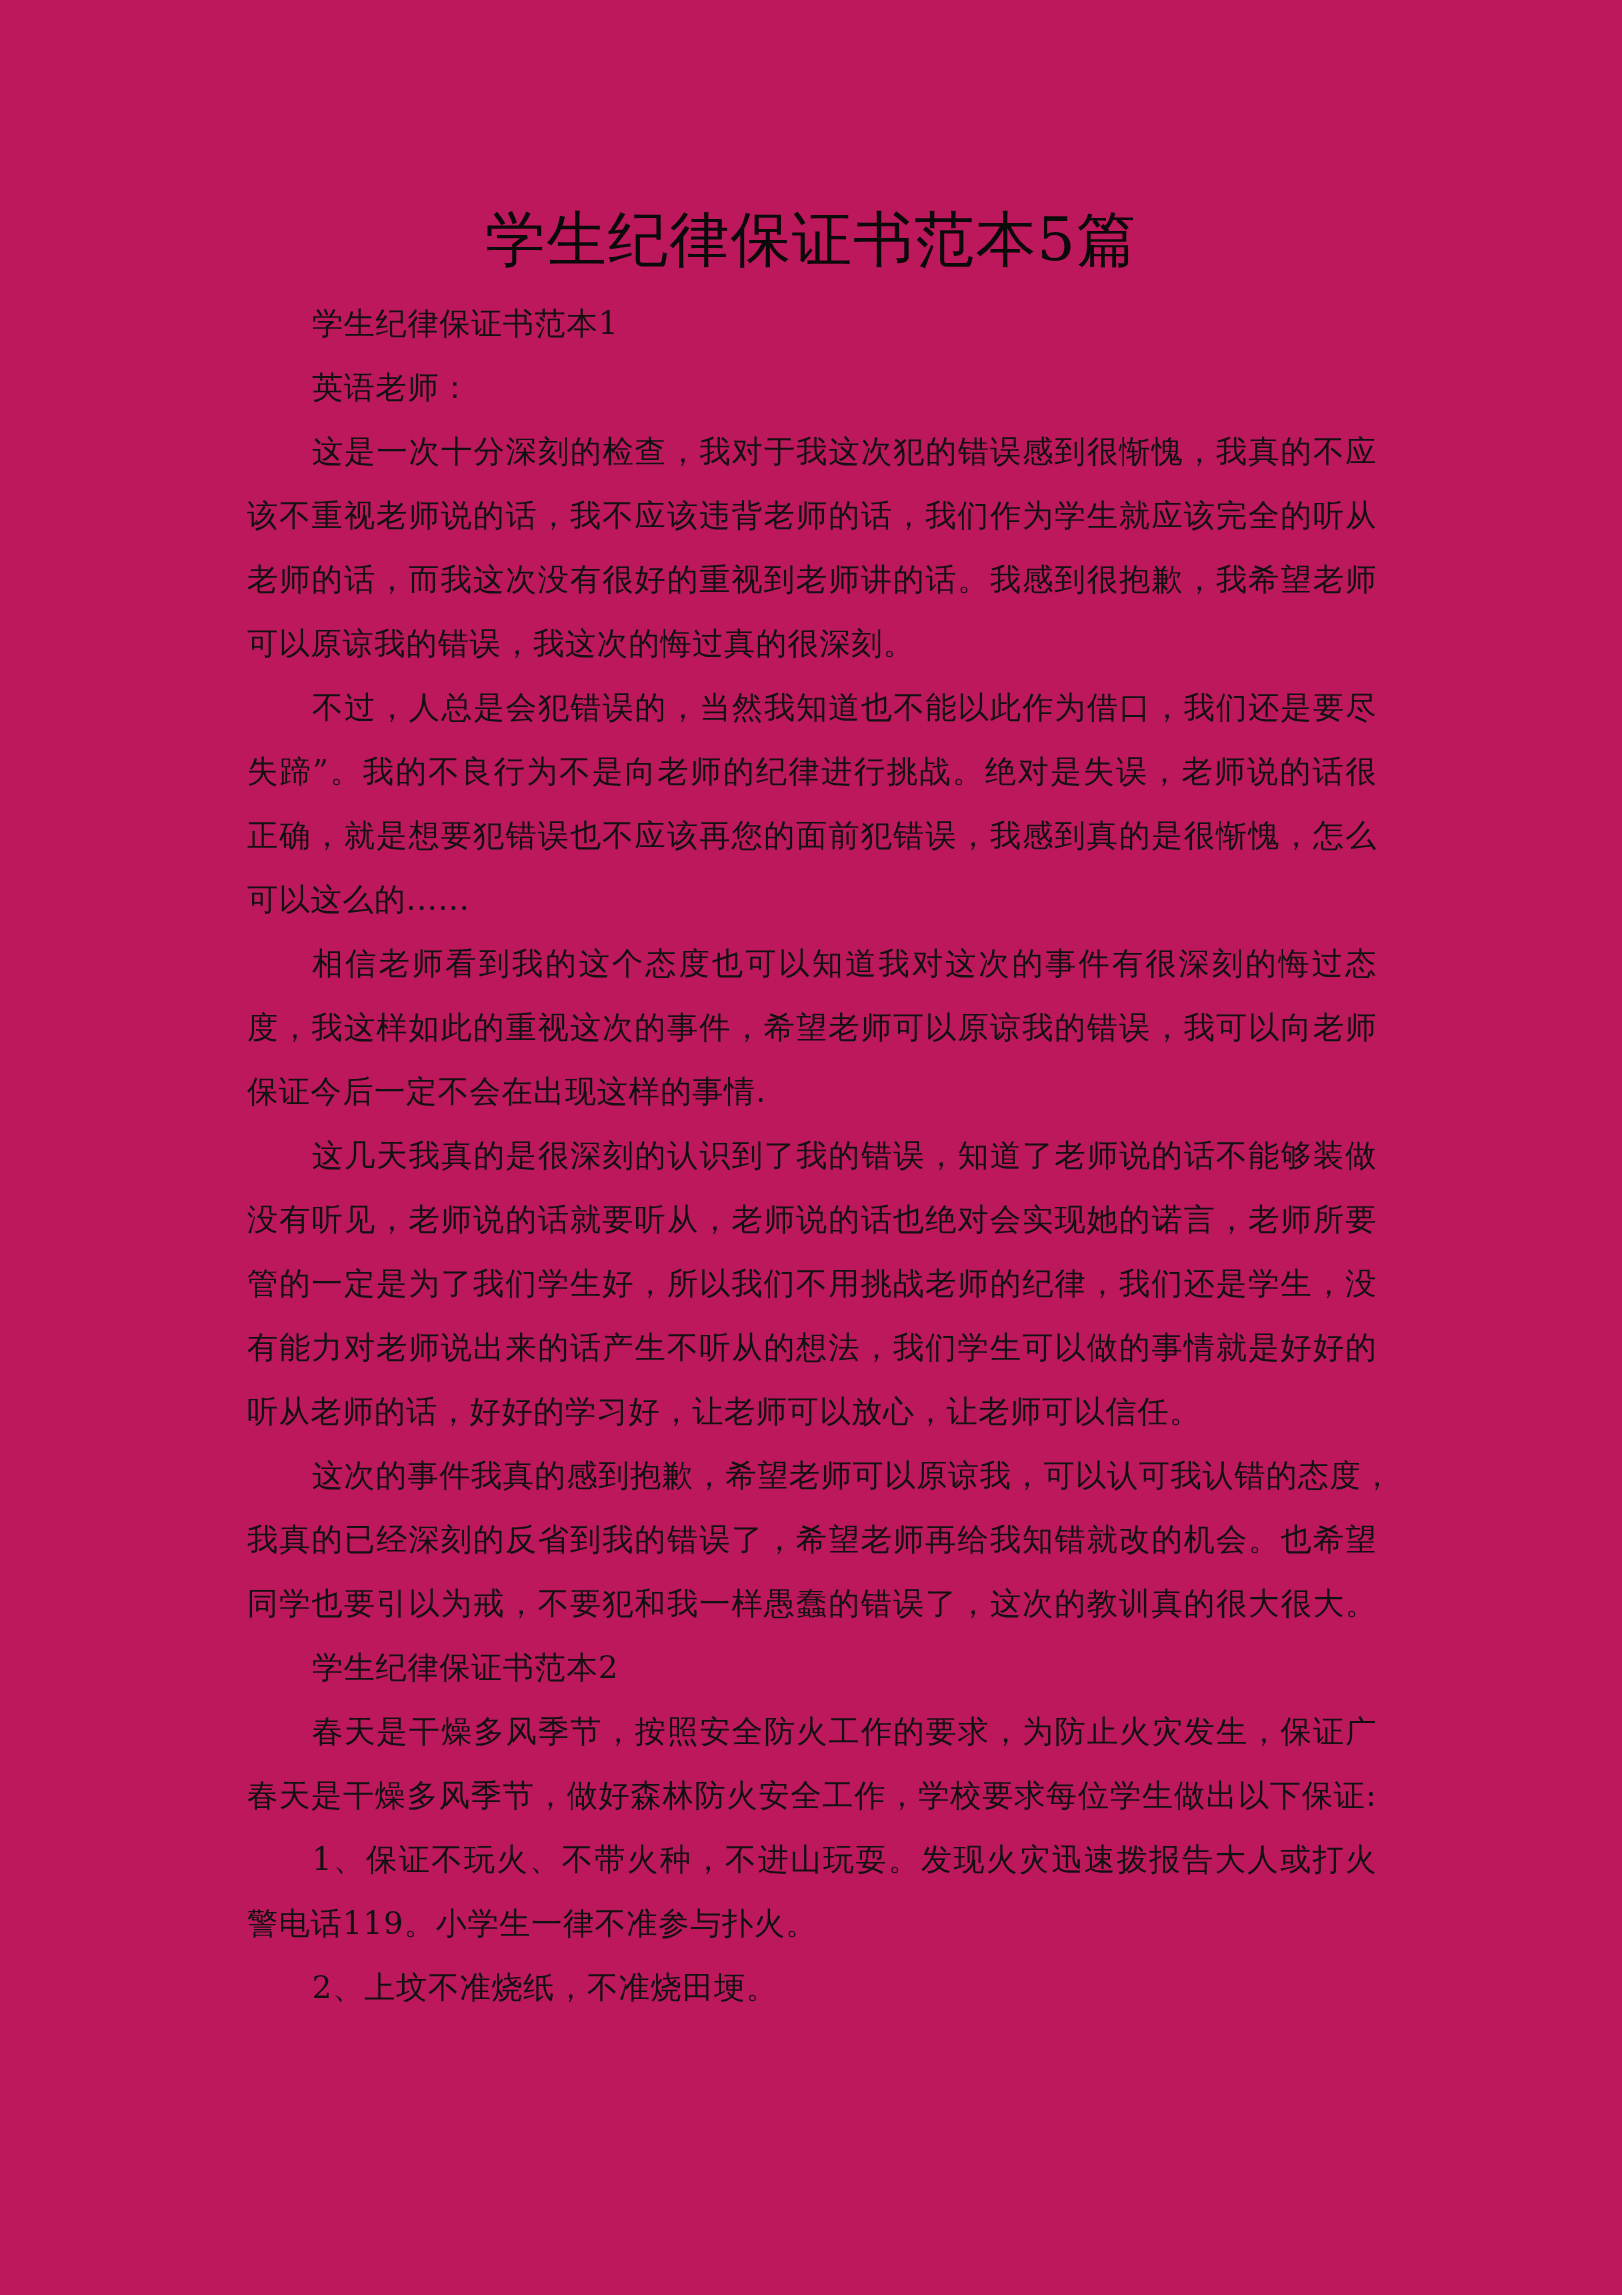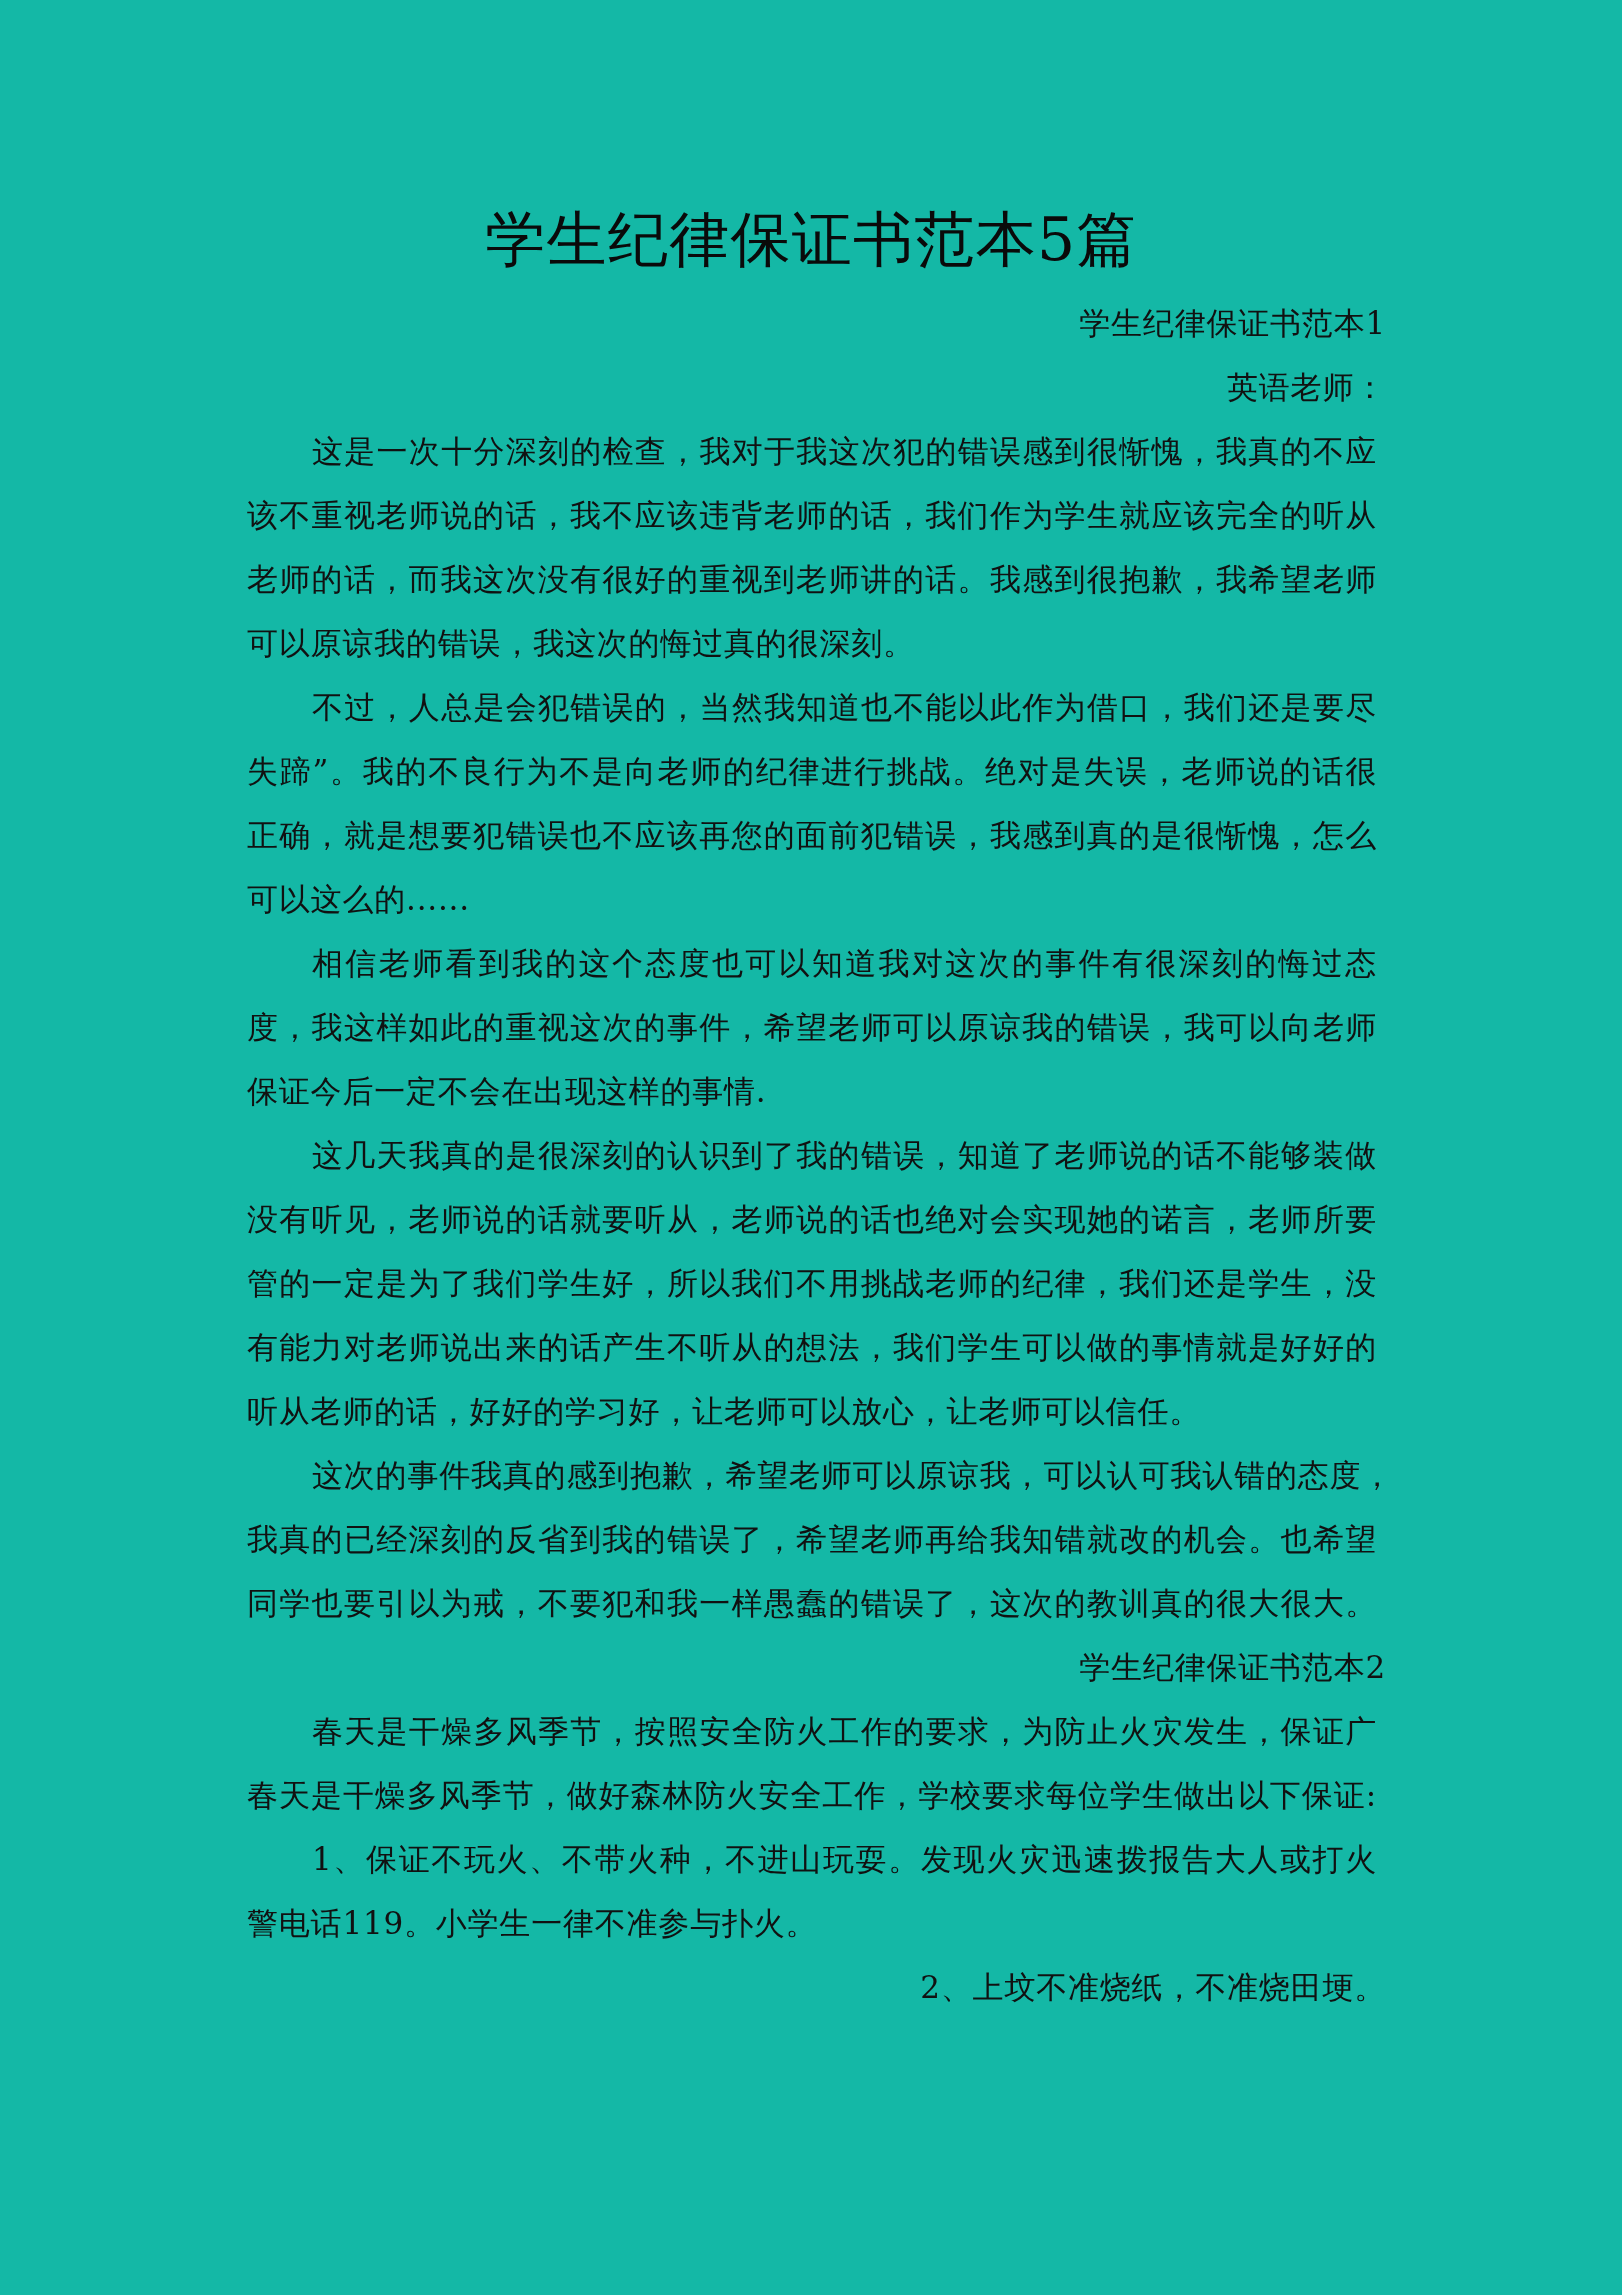--- a/index.html
+++ b/index.html
@@ -14,21 +14,21 @@
       overflow: hidden;
       font-family: "DejaVu Serif", "Liberation Serif", serif;
       color: #111111;
     }
     .page {
       position: absolute;
       left: 0;
       top: 0;
       width: 1623px;
       height: 2295px;
-      background: #14b8a6;
+      background: #be185d;
     }
     .doc-title {
       position: absolute;
       left: 0;
       top: 200px;
       width: 1623px;
       text-align: center;
       font-size: 60px;
       line-height: 79px;
       font-weight: normal;
@@ -46,21 +46,20 @@
       display: block;
       height: 64px;
       line-height: 64px;
       font-size: 31px;
       white-space: nowrap;
       color: #111111;
       letter-spacing: 0.8px;
     }
     .line.indent {
       padding-left: 65px;
-      text-align: right;
     }
     .line.justify {
       text-align: justify;
       text-align-last: justify;
       width: 1130px;
     }
     .line.indent.justify {
       width: 1065px;
     }
   </style>

